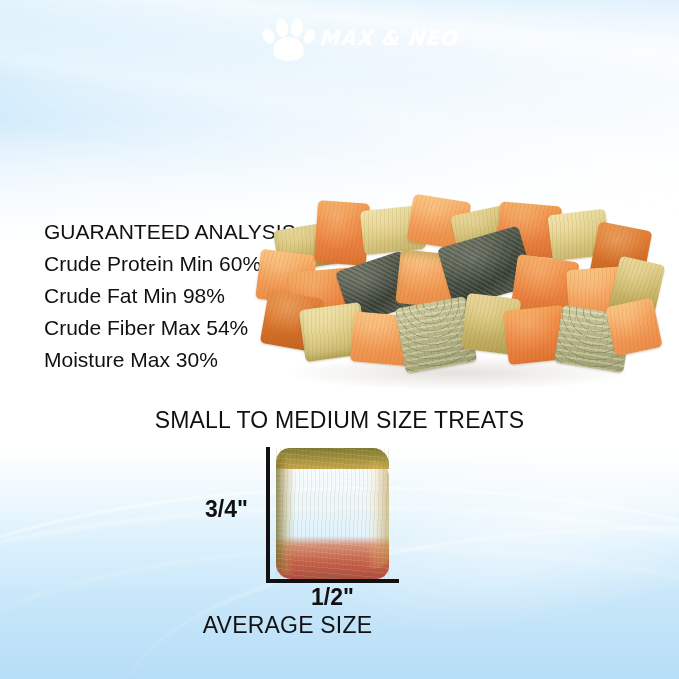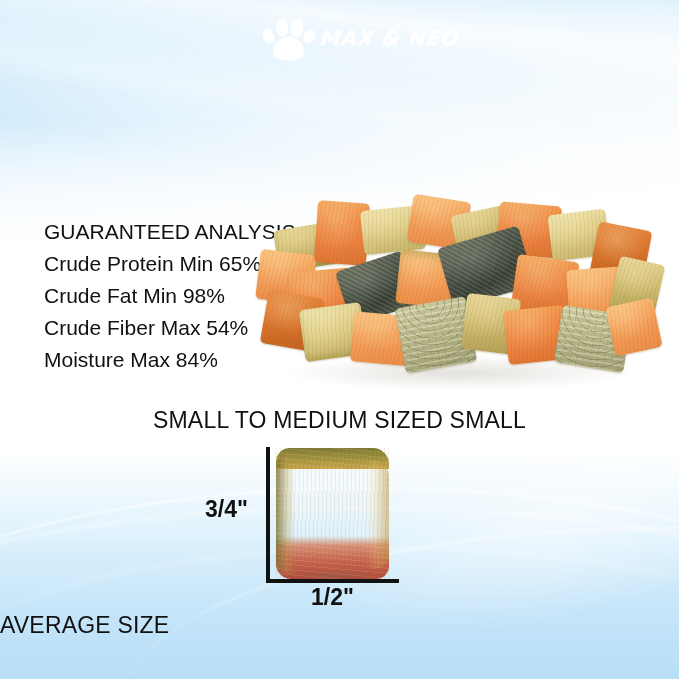--- a/index.html
+++ b/index.html
@@ -178,21 +178,21 @@
     text-align: center;
     color: #111111;
     font-size: 23px;
     font-weight: 400;
     letter-spacing: .2px;
   }
   .avg-caption {
     position: absolute;
     left: 0; top: 612px;
     width: 575px;
-    text-align: left;
+    text-align: center;
     color: #111111;
     font-size: 23px;
     font-weight: 400;
     letter-spacing: .2px;
   }
 
   
   .ruler-v {
     position: absolute;
     left: 266px; top: 447px;
@@ -373,24 +373,24 @@
       <span class="pad toe3"></span>
       <span class="pad toe4"></span>
       <span class="pad main"></span>
     </div>
     <div class="logo-text">MAX &amp; NEO</div>
   </div>
 
 
   <div class="analysis">
     <div class="ga-title">GUARANTEED ANALYSIS:</div>
-    <div>Crude Protein Min 65%</div>
+    <div>Crude Protein Min 60%</div>
     <div>Crude Fat Min 98%</div>
     <div>Crude Fiber Max 54%</div>
-    <div>Moisture Max 84%</div>
+    <div>Moisture Max 30%</div>
   </div>
 
   <div class="pile">
     <div class="pile-shadow"></div>
 
     <div class="chunk khaki rim-khaki" style="left:18px; top:40px; width:60px; height:42px; transform:rotate(-9deg);"></div>
     <div class="chunk flesh-lt" style="left:0px; top:66px; width:56px; height:50px; transform:rotate(7deg);"></div>
     <div class="chunk flesh" style="left:58px; top:16px; width:52px; height:62px; transform:rotate(4deg);"></div>
     <div class="chunk khaki-lt" style="left:104px; top:22px; width:62px; height:44px; transform:rotate(-6deg);"></div>
     <div class="chunk flesh-lt" style="left:152px; top:12px; width:58px; height:48px; transform:rotate(9deg);"></div>
@@ -410,21 +410,21 @@
     <div class="chunk flesh-dk" style="left:6px; top:108px; width:56px; height:54px; transform:rotate(10deg);"></div>
     <div class="chunk khaki-lt rim-khaki" style="left:44px; top:120px; width:62px; height:52px; transform:rotate(-8deg);"></div>
     <div class="chunk flesh-lt" style="left:94px; top:128px; width:64px; height:50px; transform:rotate(5deg);"></div>
     <div class="chunk skin-scale" style="left:142px; top:116px; width:72px; height:66px; transform:rotate(-10deg);"></div>
     <div class="chunk khaki" style="left:206px; top:110px; width:54px; height:56px; transform:rotate(7deg);"></div>
     <div class="chunk flesh" style="left:248px; top:122px; width:60px; height:54px; transform:rotate(-6deg);"></div>
     <div class="chunk skin-scale" style="left:300px; top:124px; width:70px; height:58px; transform:rotate(9deg);"></div>
     <div class="chunk flesh-lt" style="left:352px; top:116px; width:48px; height:50px; transform:rotate(-12deg);"></div>
   </div>
 
-  <div class="size-heading">SMALL TO MEDIUM SIZED SMALL</div>
+  <div class="size-heading">SMALL TO MEDIUM SIZE TREATS</div>
 
   <div class="sample-cube">
     <div class="sc-face-real"></div>
     <div class="sc-top"></div>
     <div class="sc-bottom"></div>
     <div class="sc-edge-l"></div>
     <div class="sc-edge-r"></div>
     <div class="sc-grain"></div>
   </div>
   <div class="sc-shadow" style="left:286px; top:570px;"></div>

